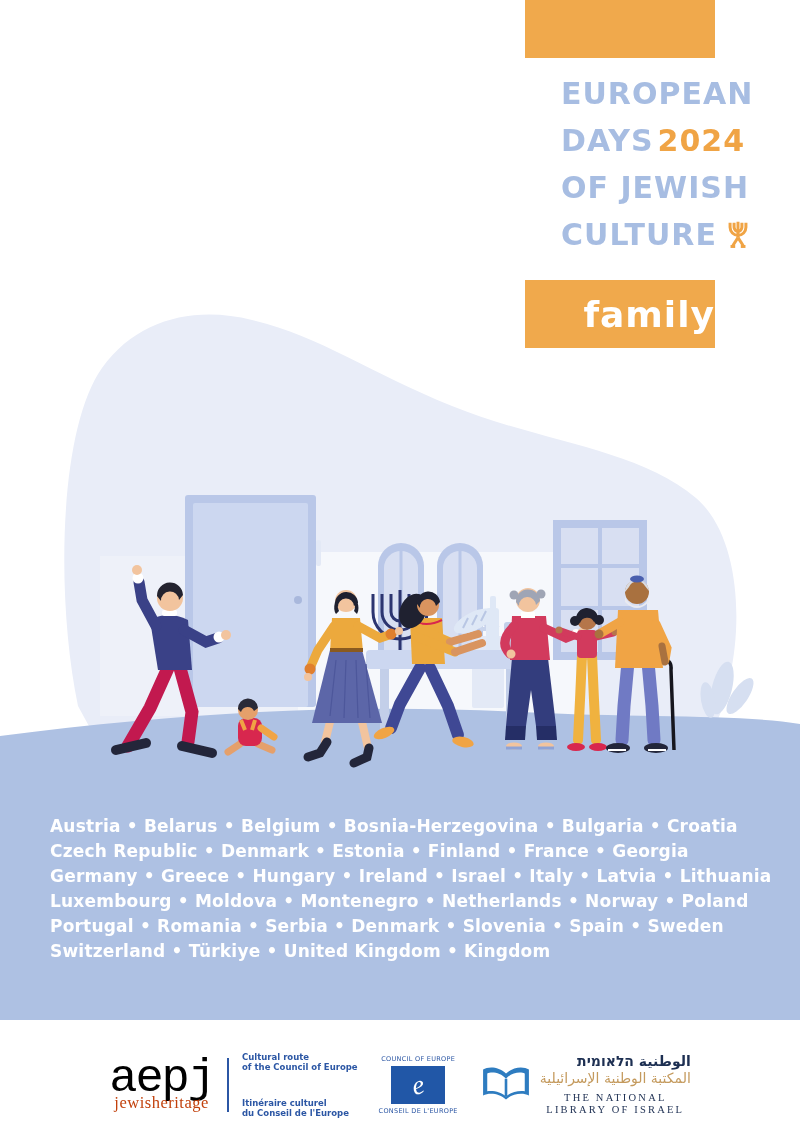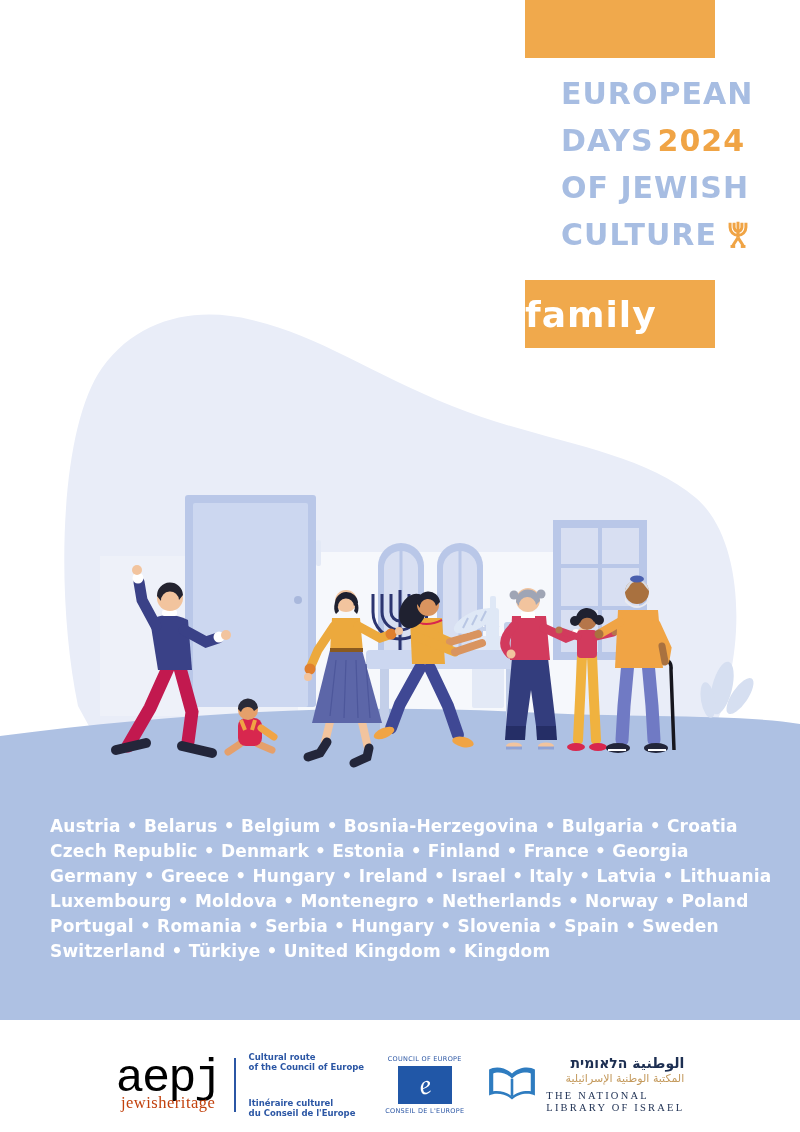--- a/index.html
+++ b/index.html
@@ -14,21 +14,21 @@
   .title{position:absolute;left:525px;top:70px;width:220px;margin-left:36px;}
   .t-line{
     height:47px;line-height:47px;font-size:30px;font-weight:bold;
     letter-spacing:1px;color:#a7bde2;white-space:nowrap;
   }
   .t-line .yr{color:#f0a445;margin-left:4px;}
   .menorah-s{vertical-align:-4px;margin-left:7px;}
   
   .theme-banner{
     position:absolute;left:525px;top:280px;width:190px;height:68px;
-    background:#f0a94c;display:flex;align-items:center;justify-content:flex-start;
+    background:#f0a94c;display:flex;align-items:center;justify-content:flex-end;
   }
   .theme-banner span{color:#ffffff;font-size:36px;font-weight:bold;letter-spacing:1px;}
   
   .scene{position:absolute;left:0;top:300px;width:800px;height:720px;display:block;}
   
   .countries{
     position:absolute;left:50%;top:814px;transform:translateX(-50%);
     width:700px;color:#ffffff;font-weight:bold;z-index:3;
   }
   .c-line{font-size:17px;line-height:25px;white-space:nowrap;letter-spacing:0.2px;}
@@ -55,24 +55,24 @@
     width:54px;height:38px;background:#2157a7;margin:3px 0;
     display:flex;align-items:center;justify-content:center;
   }
   .coe-box span{
     font-family:"Liberation Serif","DejaVu Serif",serif;font-style:italic;
     color:#ffffff;font-size:27px;line-height:1;transform:rotate(-12deg);
   }
   .nli{display:flex;align-items:center;gap:9px;margin-left:10px;}
   .nli-text{display:flex;flex-direction:column;align-items:flex-end;}
   .nli-he{font-size:14px;font-weight:bold;color:#1d2f52;direction:rtl;line-height:1.1;}
-  .nli-ar{font-size:11px;color:#c49a5d;direction:rtl;line-height:1.4;}
+  .nli-ar{font-size:14px;color:#c49a5d;direction:rtl;line-height:1.4;}
   .nli-en1,.nli-en2{
     font-family:"Liberation Serif","DejaVu Serif",serif;color:#1d2f52;
-    font-size:10.5px;line-height:1.15;letter-spacing:2.2px;align-self:stretch;text-align:left;
+    font-size:10.5px;line-height:1.15;letter-spacing:2.2px;align-self:stretch;text-align:center;
   }
   .nli-en1{margin-top:3px;}
 </style>
 </head>
 <body>
 
 <div class="poster">
 
   <div class="top-block"></div>
 
@@ -283,21 +283,21 @@
       <path d="M625 592 A12 12 0 0 1 649 591 L645 586 A9 9 0 0 0 629 587 Z" fill="#d9dbe2"></path>
       <ellipse cx="637" cy="579" rx="7" ry="3.5" fill="#4a5fae"></ellipse>
     </g>
   </svg>
 
   <div class="countries">
     <div class="c-line">Austria • Belarus • Belgium • Bosnia-Herzegovina • Bulgaria • Croatia</div>
     <div class="c-line">Czech Republic • Denmark • Estonia • Finland • France • Georgia</div>
     <div class="c-line">Germany • Greece • Hungary • Ireland • Israel • Italy • Latvia • Lithuania</div>
     <div class="c-line">Luxembourg • Moldova • Montenegro • Netherlands • Norway • Poland</div>
-    <div class="c-line">Portugal • Romania • Serbia • Hungary • Slovenia • Spain • Sweden</div>
+    <div class="c-line">Portugal • Romania • Serbia • Denmark • Slovenia • Spain • Sweden</div>
     <div class="c-line">Switzerland • Türkiye • United Kingdom • Kingdom</div>
   </div>
 
   <div class="footer">
     <div class="aepj">
       <div class="aepj-main">aepj</div>
       <div class="aepj-sub">jewisheritage</div>
     </div>
     <div class="vdiv"></div>
     <div class="route">

